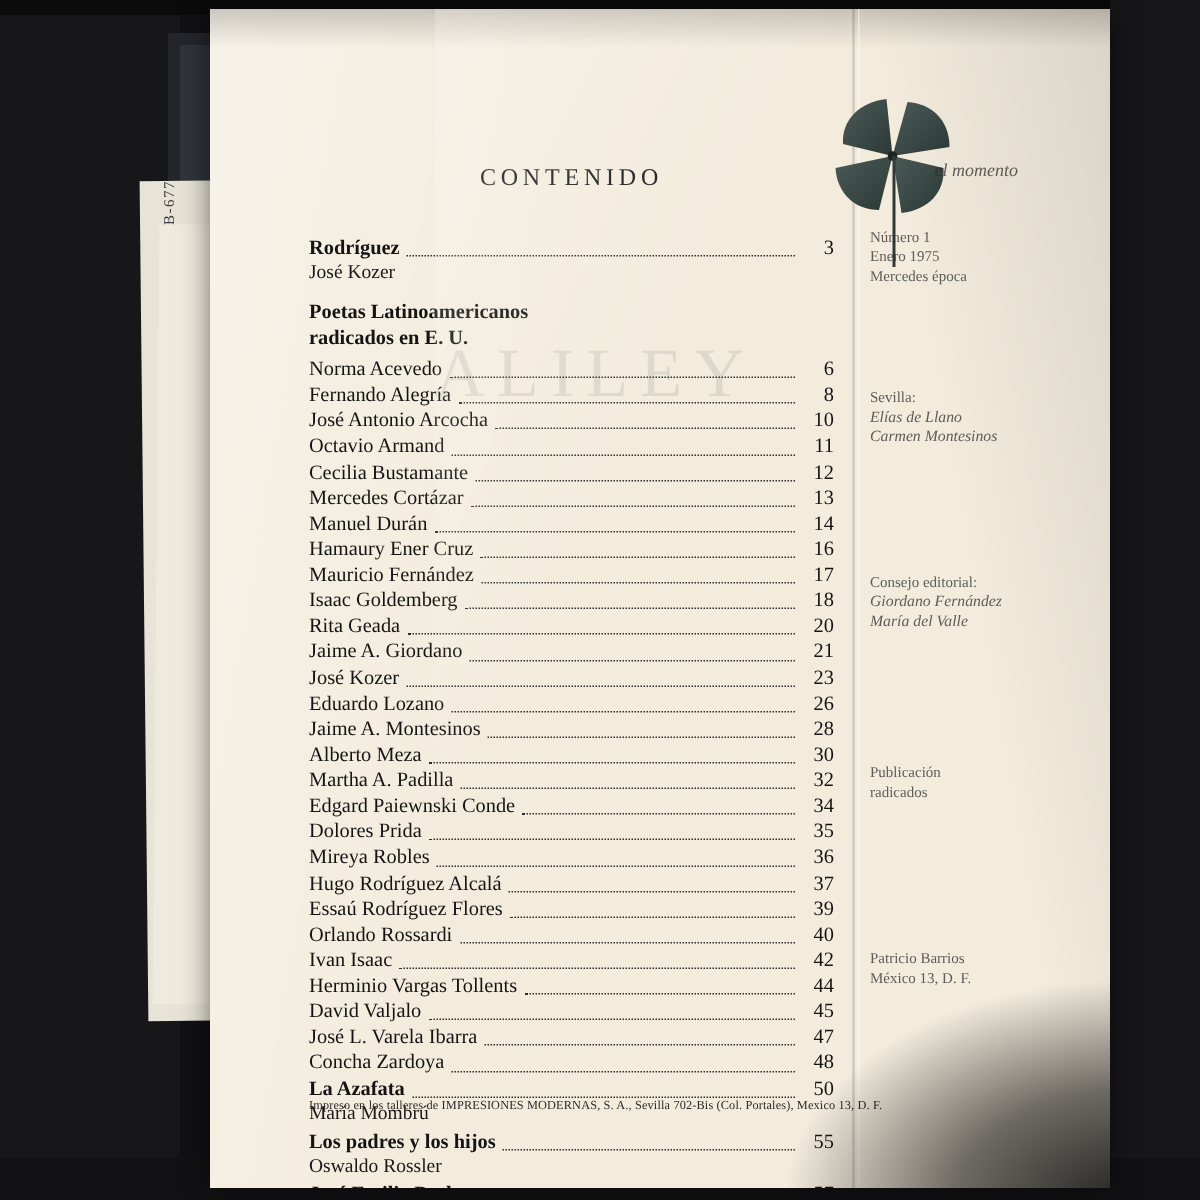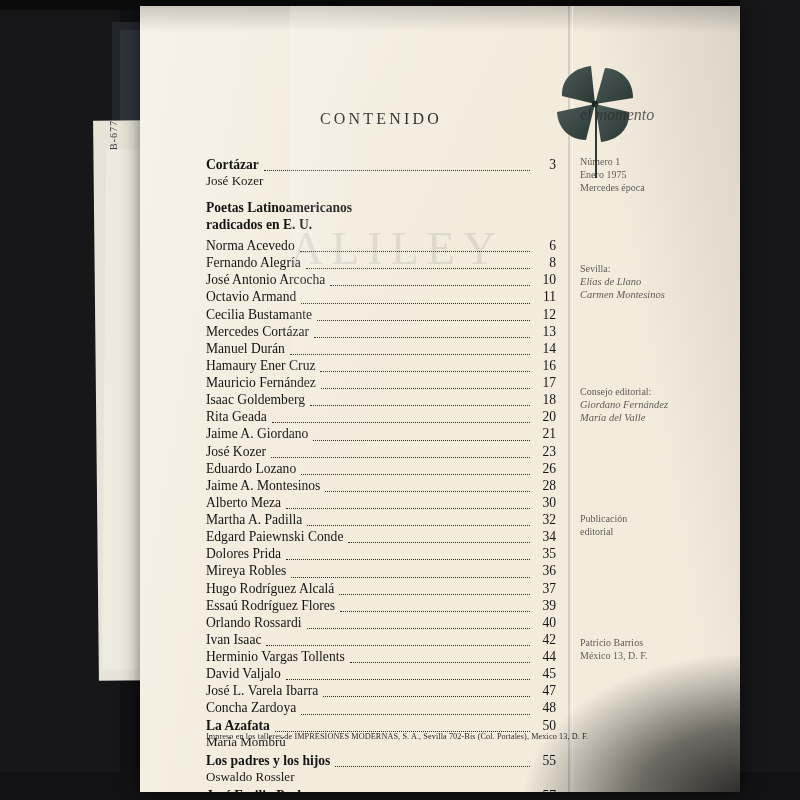--- a/index.html
+++ b/index.html
@@ -72,21 +72,21 @@
 
   .colophon{
     position:absolute;left:66px;top:726px;width:352px;
     font-size:8.2px;color:#2a2a2a;text-align:center;letter-spacing:.1px;
     white-space:nowrap;
   }
 
   
   .rightcol{position:absolute;left:440px;top:100px;width:160px;font-size:11px;color:#2b2b2b;}
   .rightcol div{margin-bottom:2px;white-space:nowrap;overflow:hidden;}
-  .rc-title{font-style:italic;font-size:16px;}
+  .rc-title{font-style:italic;font-size:12px;margin-left:43px;}
   .rc-lbl{font-size:10px;}
   .rc-it{font-style:italic;font-size:10.5px;}
   .blur{filter:blur(.5px);opacity:.75;}
 
   
   .pinwheel{position:absolute;left:400px;top:52px;width:110px;height:120px;}
   .stem{position:absolute;left:54px;top:46px;width:1.6px;height:74px;background:#2f3a3a;}
 
   
   .watermark{position:absolute;left:150px;top:216px;font-size:46px;color:rgba(120,130,125,.18);
@@ -136,21 +136,21 @@
           <path d="M0,0 L-38,8 C-37,25 -25,36 -9,36 Z" fill="url(#pw)"></path>
           <circle cx="0" cy="0" r="3.2" fill="#1d2523"></circle>
         </g>
       </svg>
       <div class="stem" style="left:455px;top:98px;"></div>
 
       <div class="toc">
         <h1>CONTENIDO</h1>
 
         <div class="entry bold">
-          <span class="lbl">Cortázar</span>
+          <span class="lbl">Rodríguez</span>
           <span class="dots"></span>
           <span class="pg">3</span>
         </div>
         <div class="sub">José Kozer</div>
 
         <div class="section">
           <div>Poetas Latinoamericanos</div>
           <div>radicados en E. U.</div>
         </div>
 
@@ -328,21 +328,21 @@
         <div style="height:66px"></div>
         <div class="rc-lbl blur">Sevilla:</div>
         <div class="rc-it blur">Elías de Llano</div>
         <div class="rc-it blur">Carmen Montesinos</div>
         <div style="height:82px"></div>
         <div class="rc-lbl blur">Consejo editorial:</div>
         <div class="rc-it blur">Giordano Fernández</div>
         <div class="rc-it blur">María del Valle</div>
         <div style="height:86px"></div>
         <div class="rc-lbl blur">Publicación</div>
-        <div class="rc-lbl blur">editorial</div>
+        <div class="rc-lbl blur">radicados</div>
         <div style="height:96px"></div>
         <div class="rc-lbl blur">Patricio Barrios</div>
         <div class="rc-lbl blur">México 13, D. F.</div>
       </div>
 
       <div class="glare"></div>
       <div class="shadow-wedge"></div>
     </div>
   </div>
 </div>

